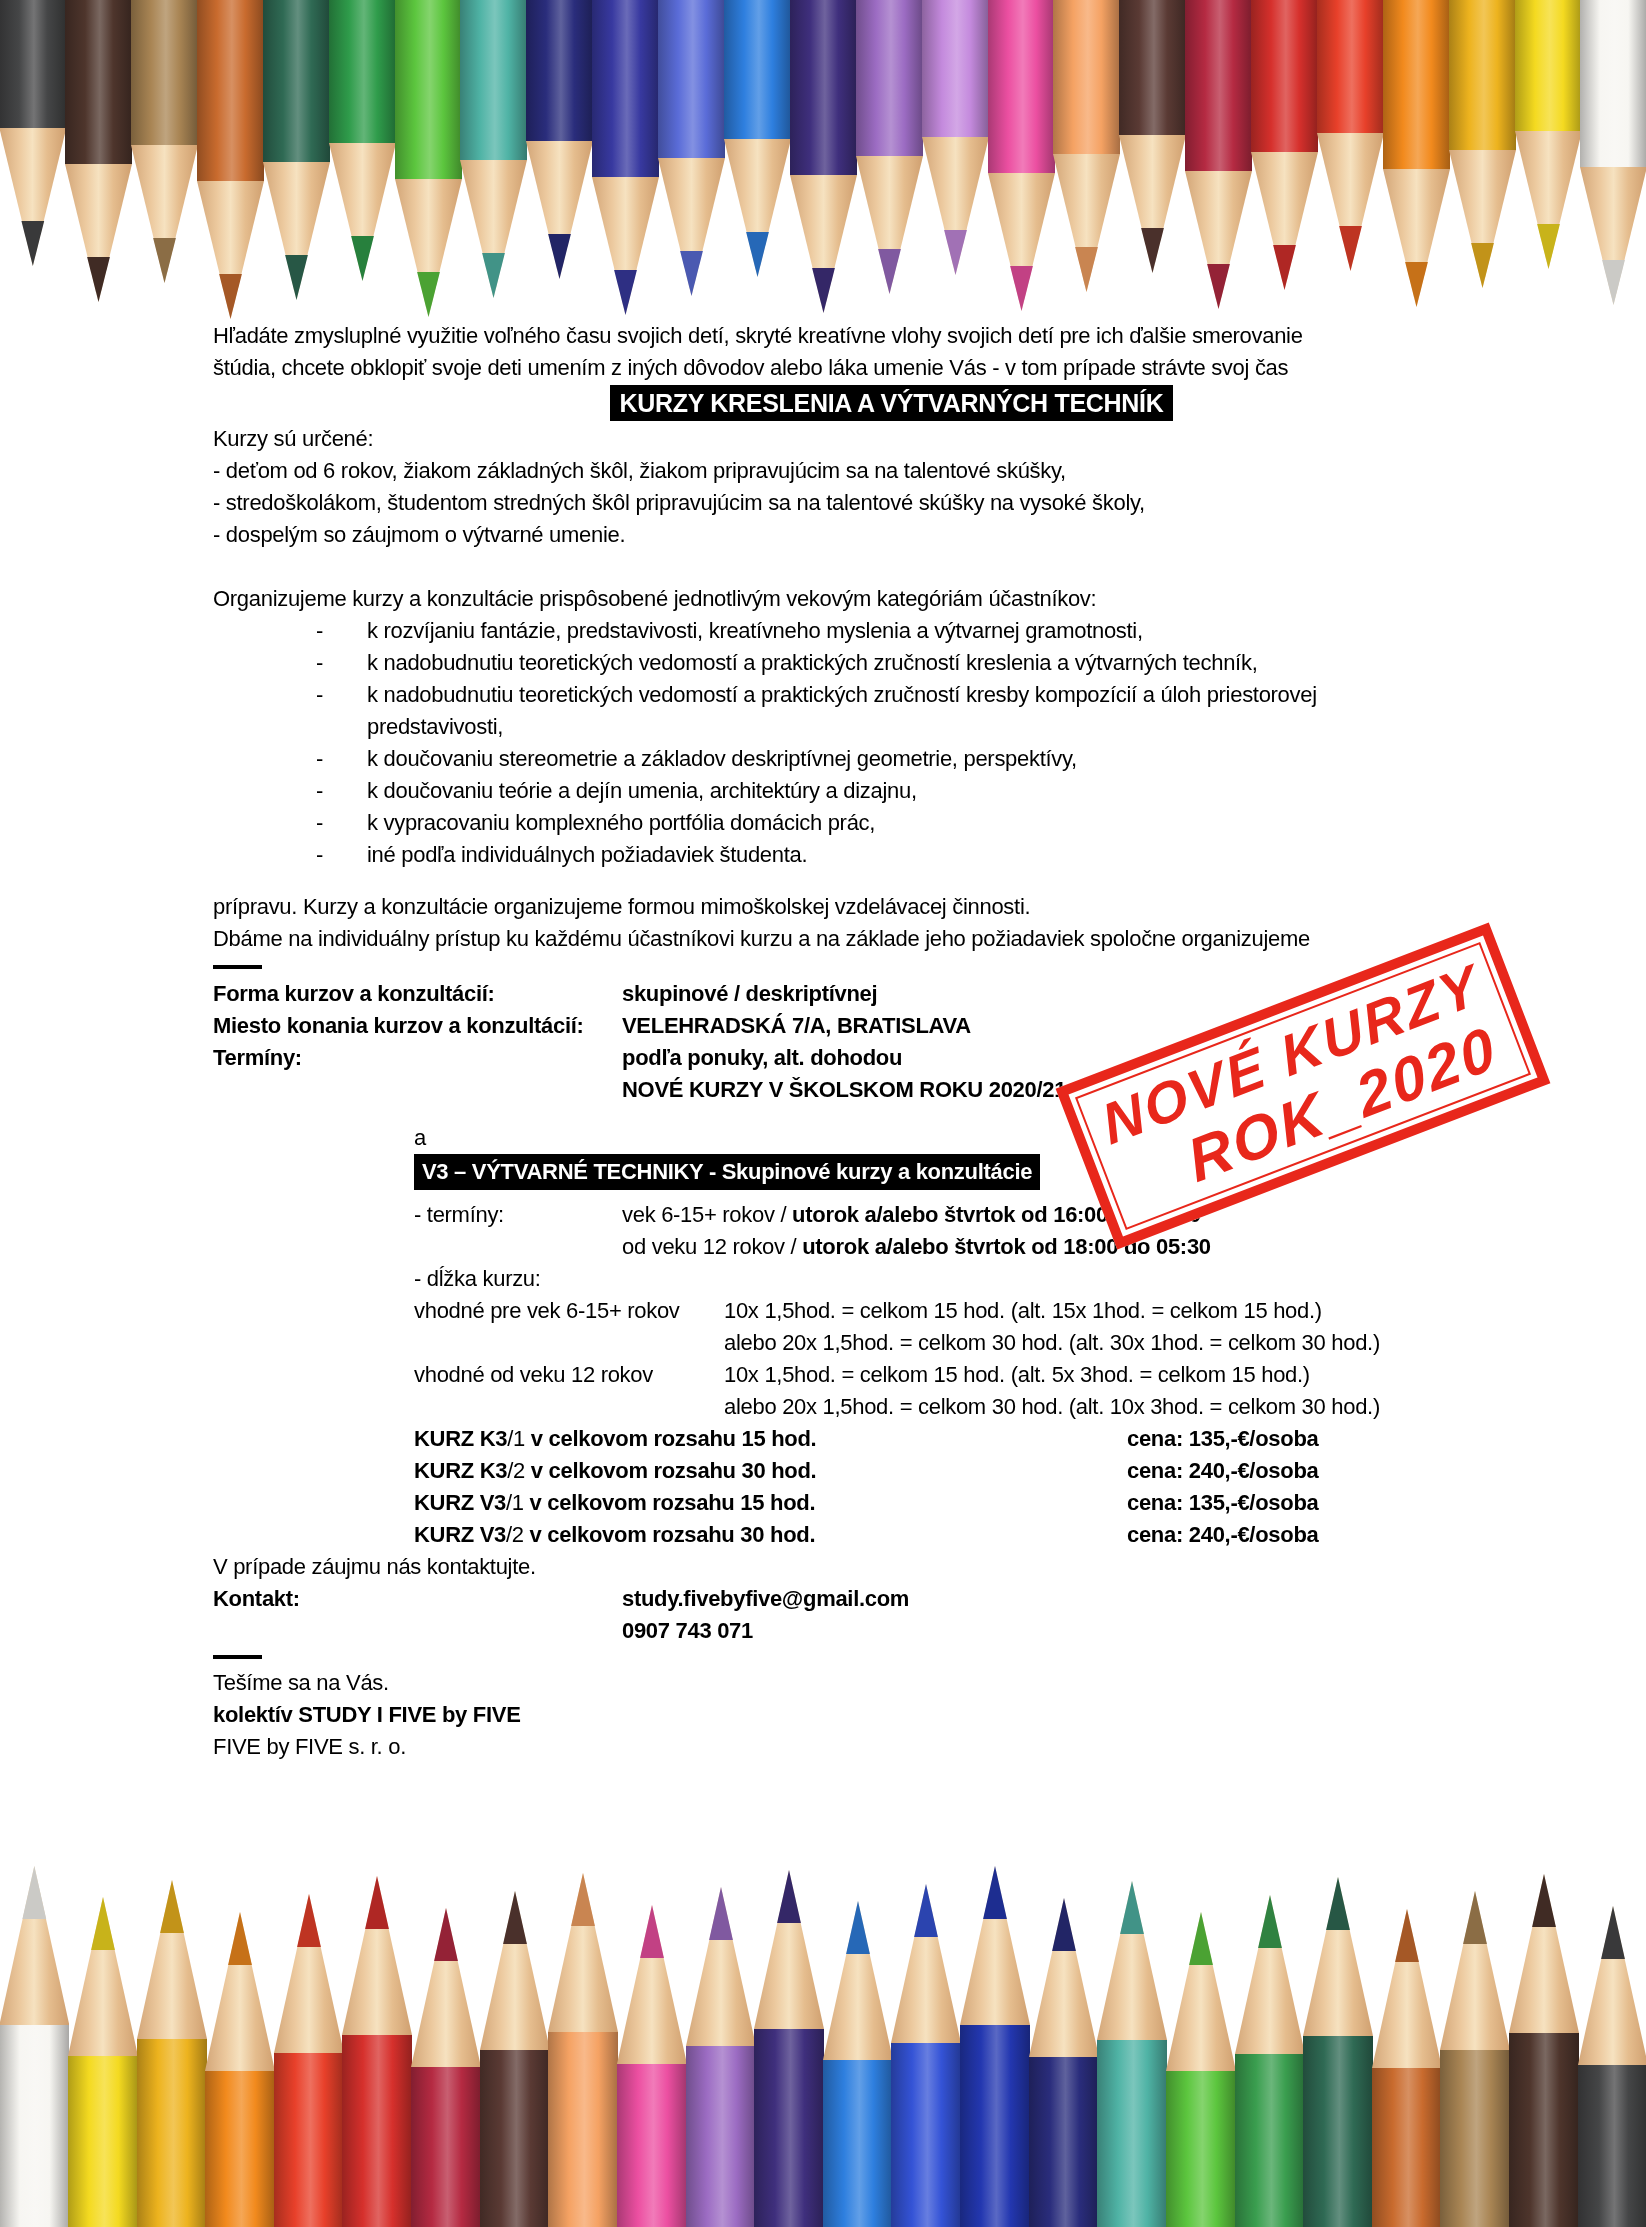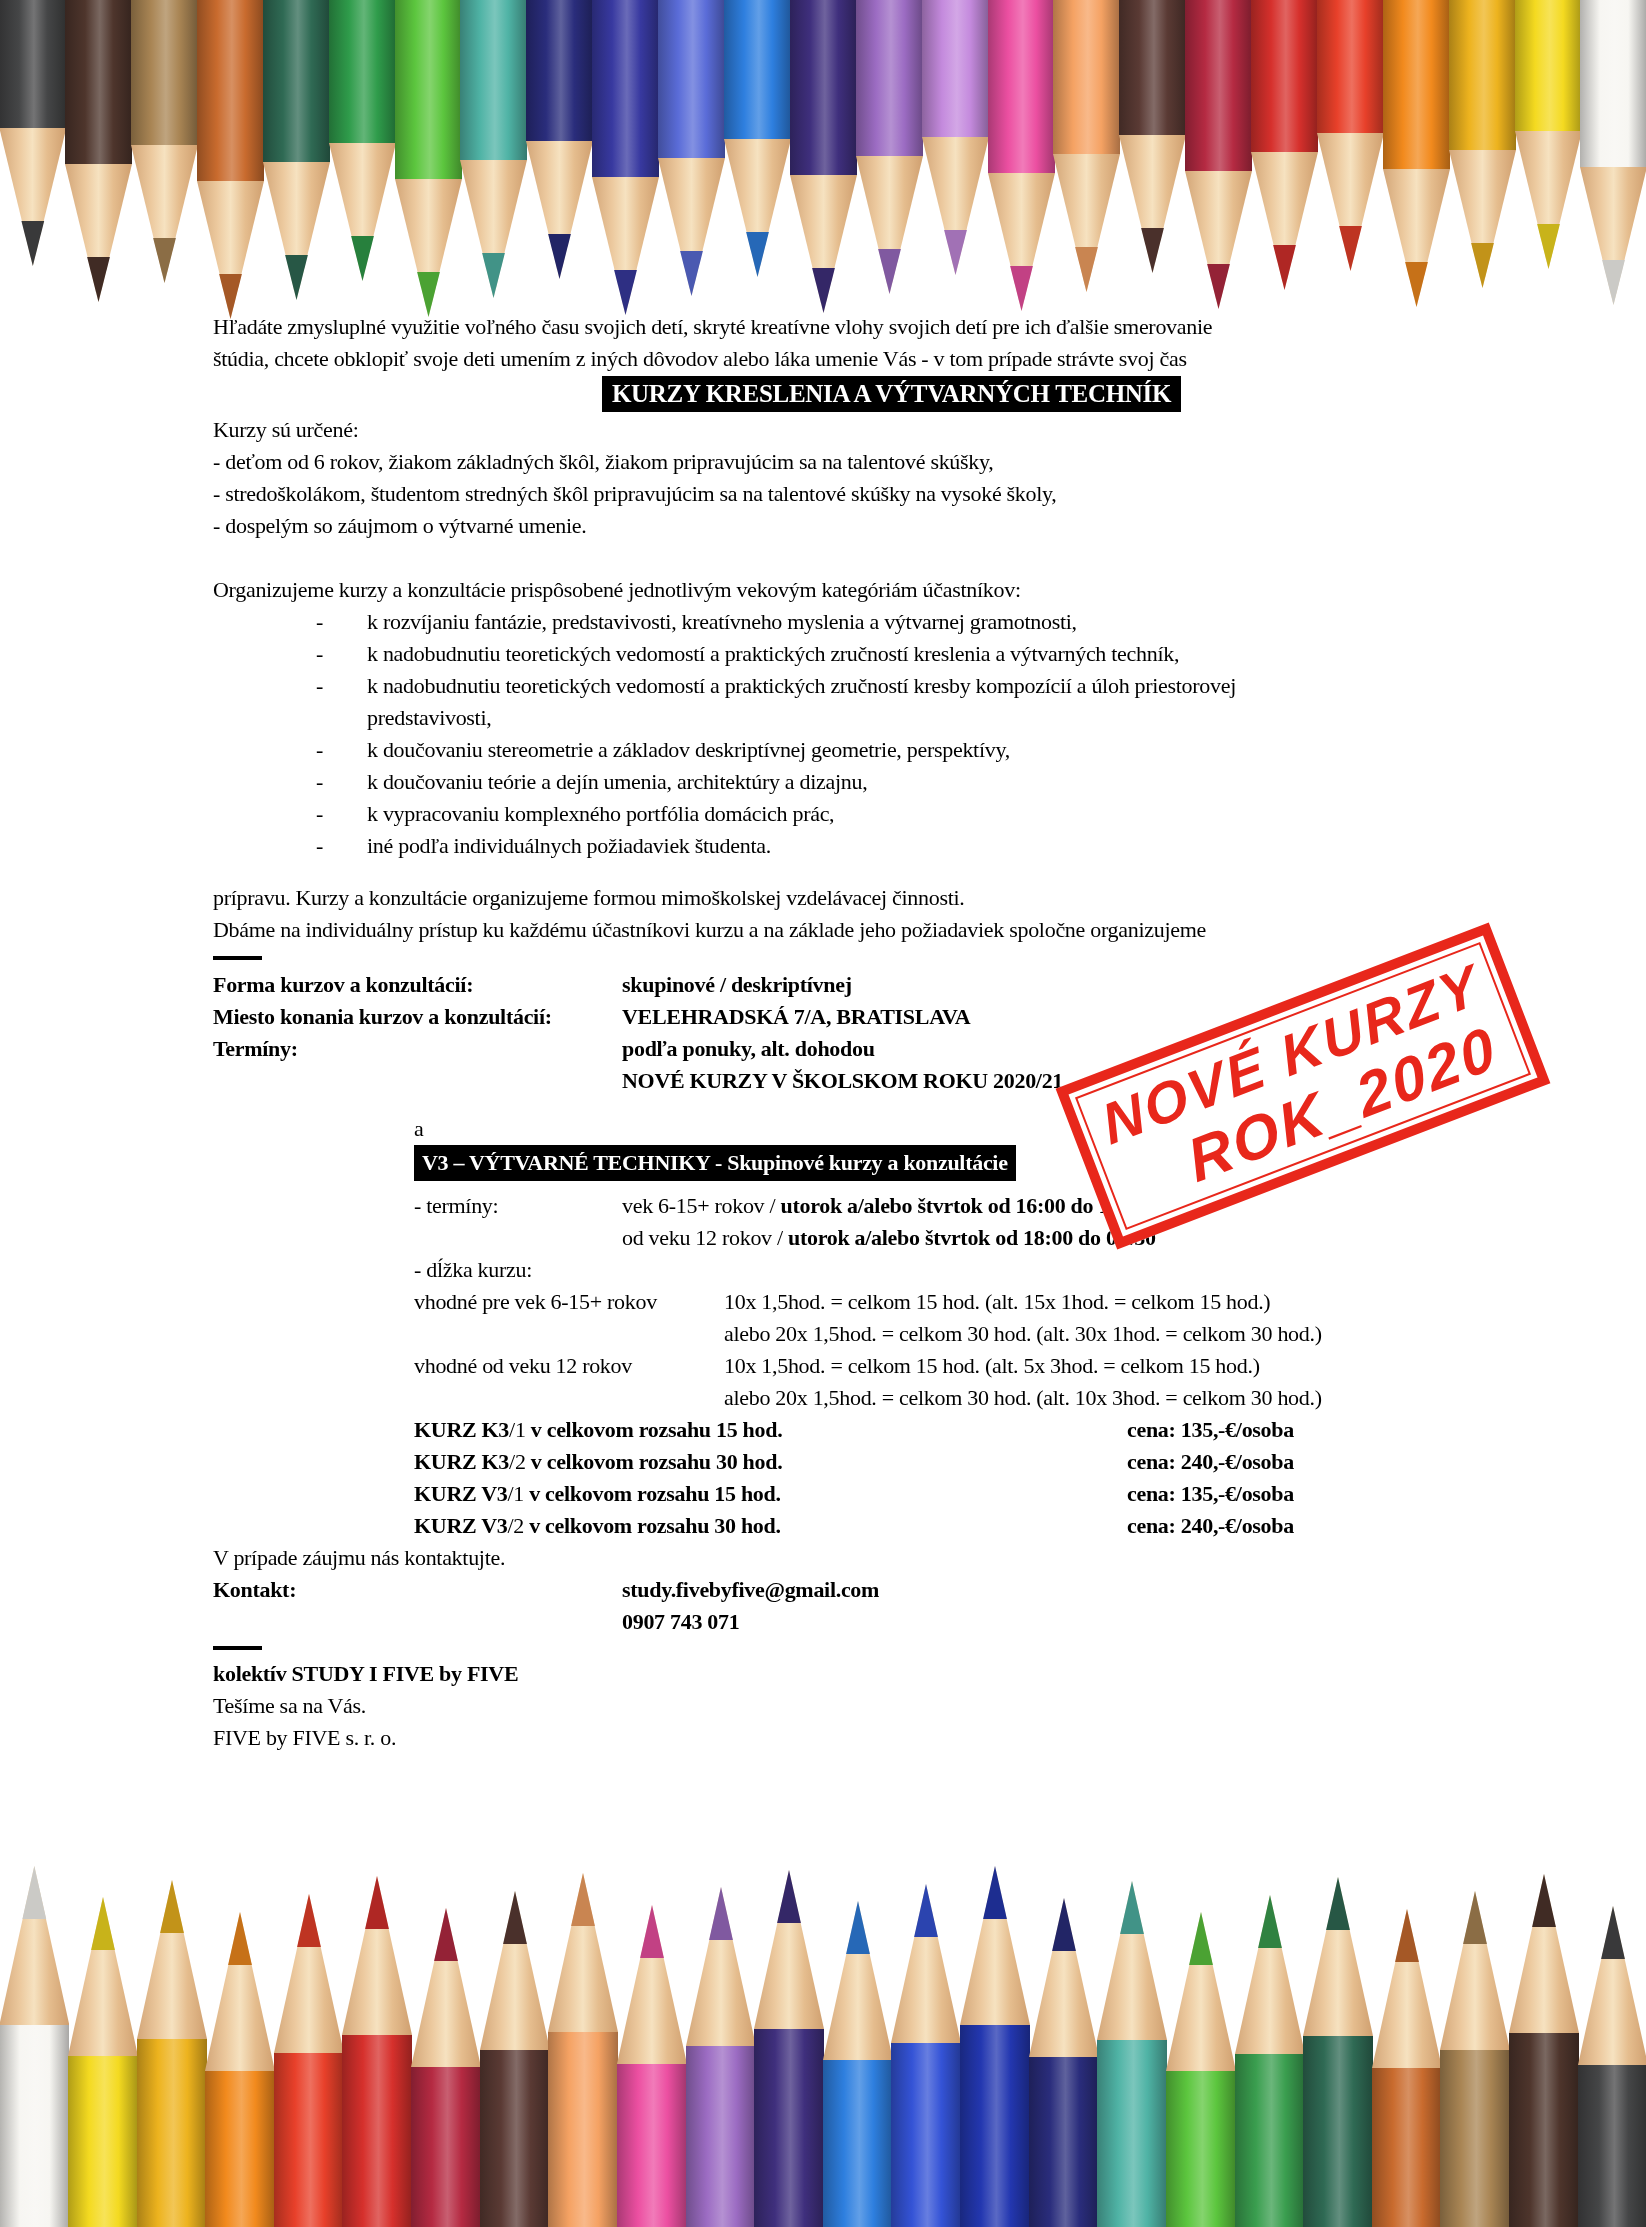--- a/index.html
+++ b/index.html
@@ -14,22 +14,22 @@
   .pbody{width:100%;}
   .pcone{position:relative;width:100%;height:138px;}
   .pwood{position:absolute;inset:0;clip-path:polygon(0 0,100% 0,50% 100%);}
   .ptip{position:absolute;left:0;bottom:0;width:100%;height:45px;clip-path:polygon(50% 100%,33% 0,67% 0);}
   .pencil-b{display:flex;flex-direction:column;}
   .pcone-b{position:relative;width:100%;height:159px;flex:none;}
   .pwood-b{position:absolute;inset:0;clip-path:polygon(50% 0,0 100%,100% 100%);}
   .ptip-b{position:absolute;left:0;top:0;width:100%;height:53px;clip-path:polygon(50% 0,33% 100%,67% 100%);}
   .pbody-b{flex:1;width:100%;}
   
-  .doc{position:absolute;left:213px;top:311px;width:1357px;z-index:2;
-       font-size:22px;line-height:32px;letter-spacing:-0.3px;font-family:Liberation Serif, serif;}
+  .doc{position:absolute;left:213px;top:320px;width:1357px;z-index:2;
+       font-size:22px;line-height:32px;letter-spacing:-0.3px;}
   .ln{white-space:nowrap;}
   .b{font-weight:bold;}
   .gap{height:32px;}
   .gap-sm{height:20px;}
   .hwrap{text-align:center;margin-top:1.3px;height:38px;}
   .hbox{display:inline-block;background:#000;color:#fff;font-weight:bold;
         font-size:25px;line-height:32px;padding:2px 9.4px;white-space:nowrap;}
   .brow{display:flex;padding-left:103px;white-space:nowrap;}
   .bdash{width:51px;flex:none;}
   .rule{width:49px;height:4px;background:#000;margin:9.4px 0;}
@@ -554,19 +554,19 @@
       <span class="ilabel">Kontakt:</span>
       <span class="b">study.fivebyfive@gmail.com</span>
     </div>
     <div class="irow">
       <span class="ilabel"></span>
       <span class="b">0907 743 071</span>
     </div>
 
     <div class="rule" style="margin:8px 0;"></div>
 
+    <div class="ln">Tešíme sa na Vás.</div>
     <div class="ln b">kolektív STUDY I FIVE by FIVE</div>
-    <div class="ln">Tešíme sa na Vás.</div>
     <div class="ln">FIVE by FIVE s. r. o.</div>
 
   </div>
 </div>
 
 
 </body></html>

